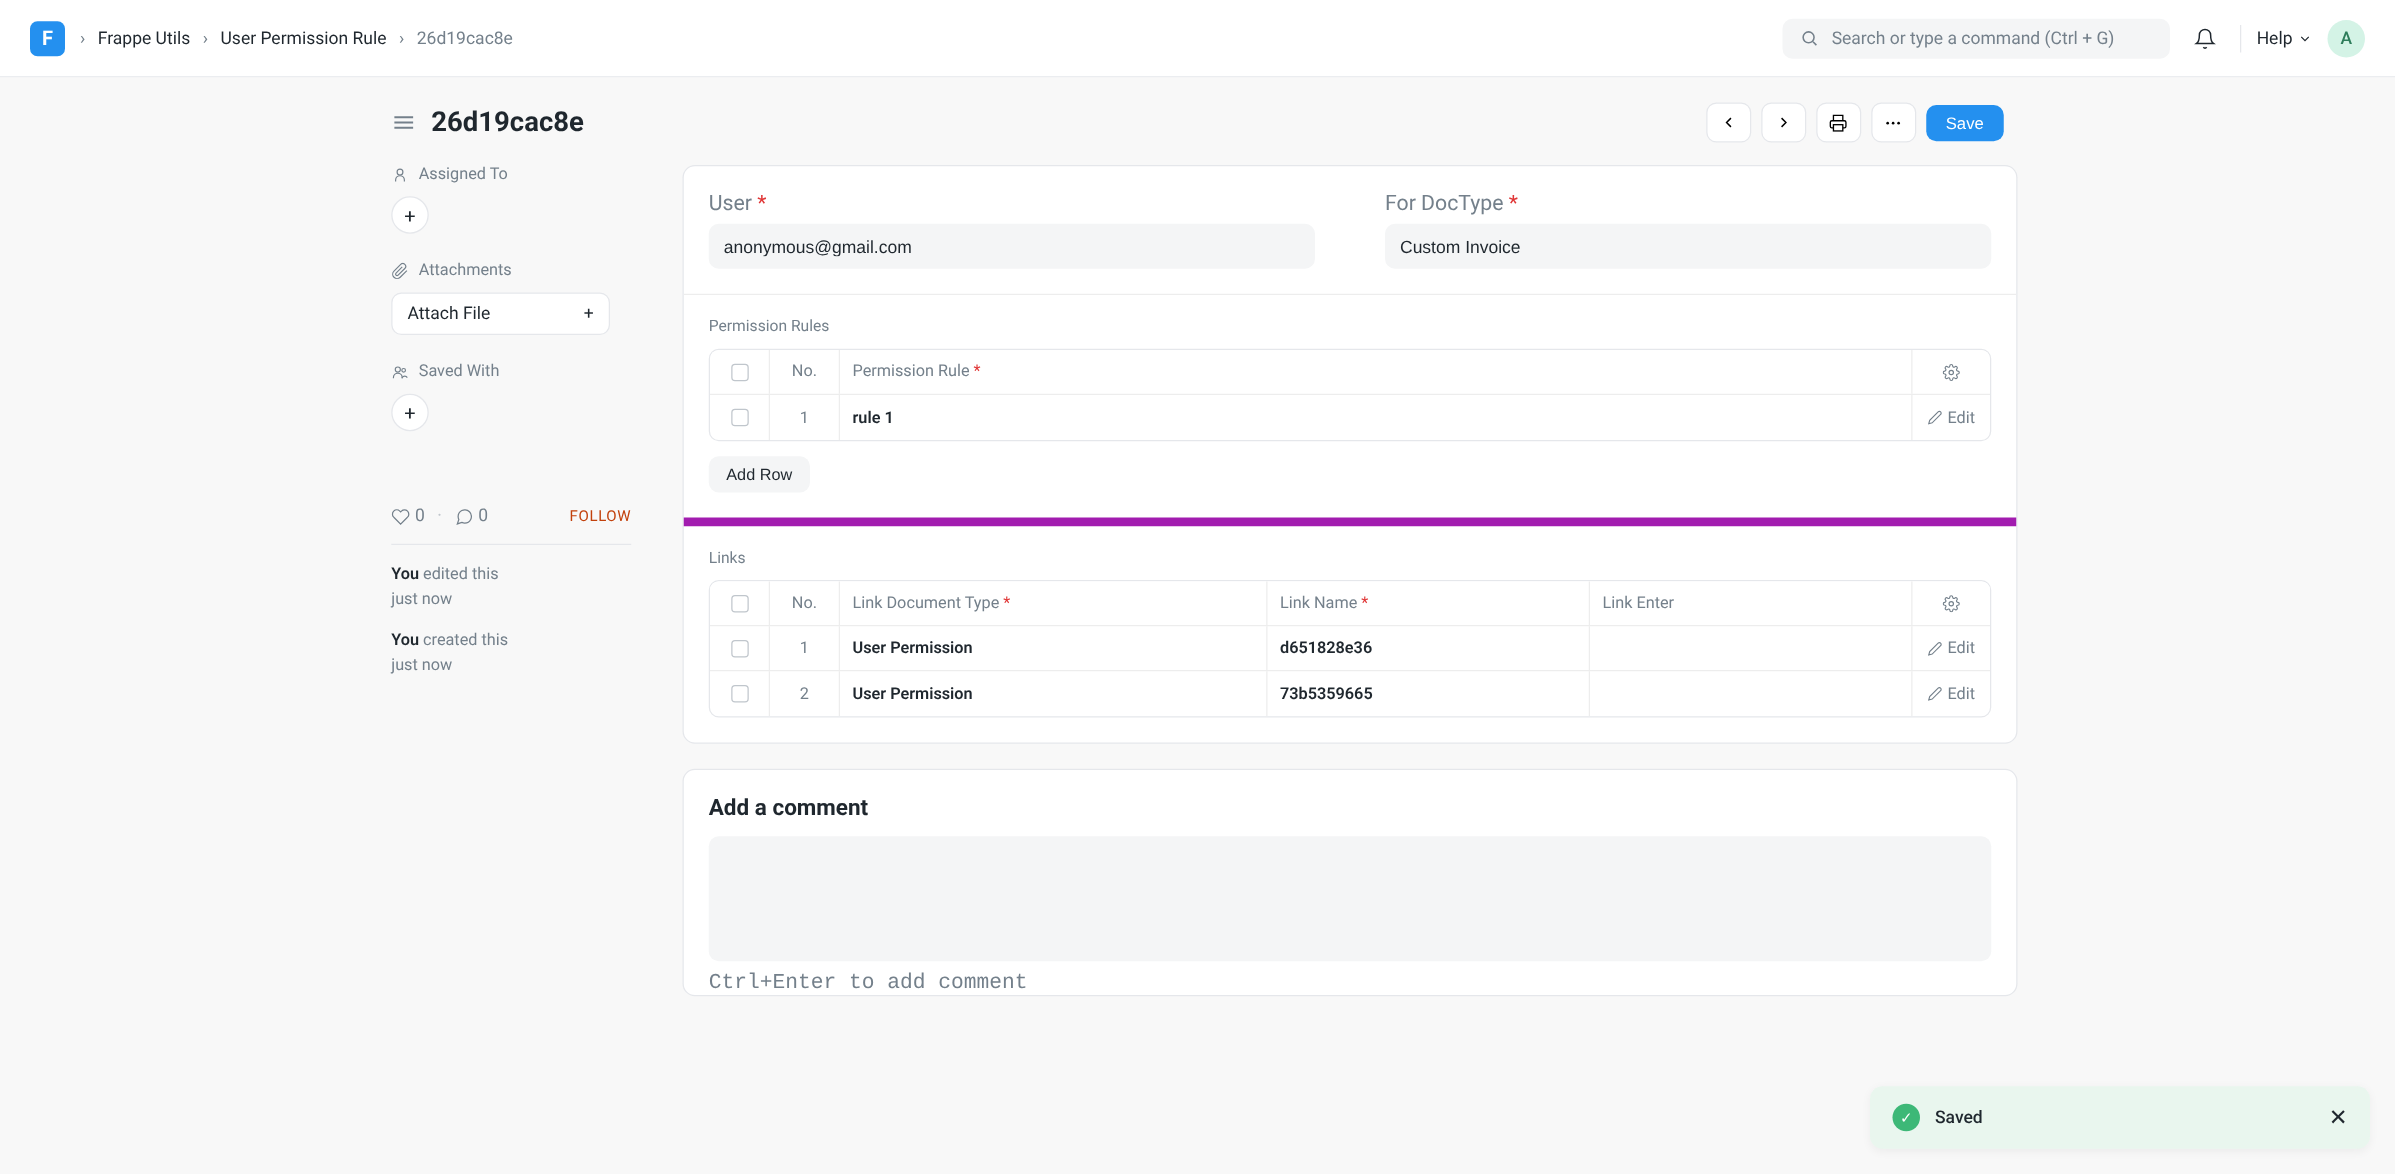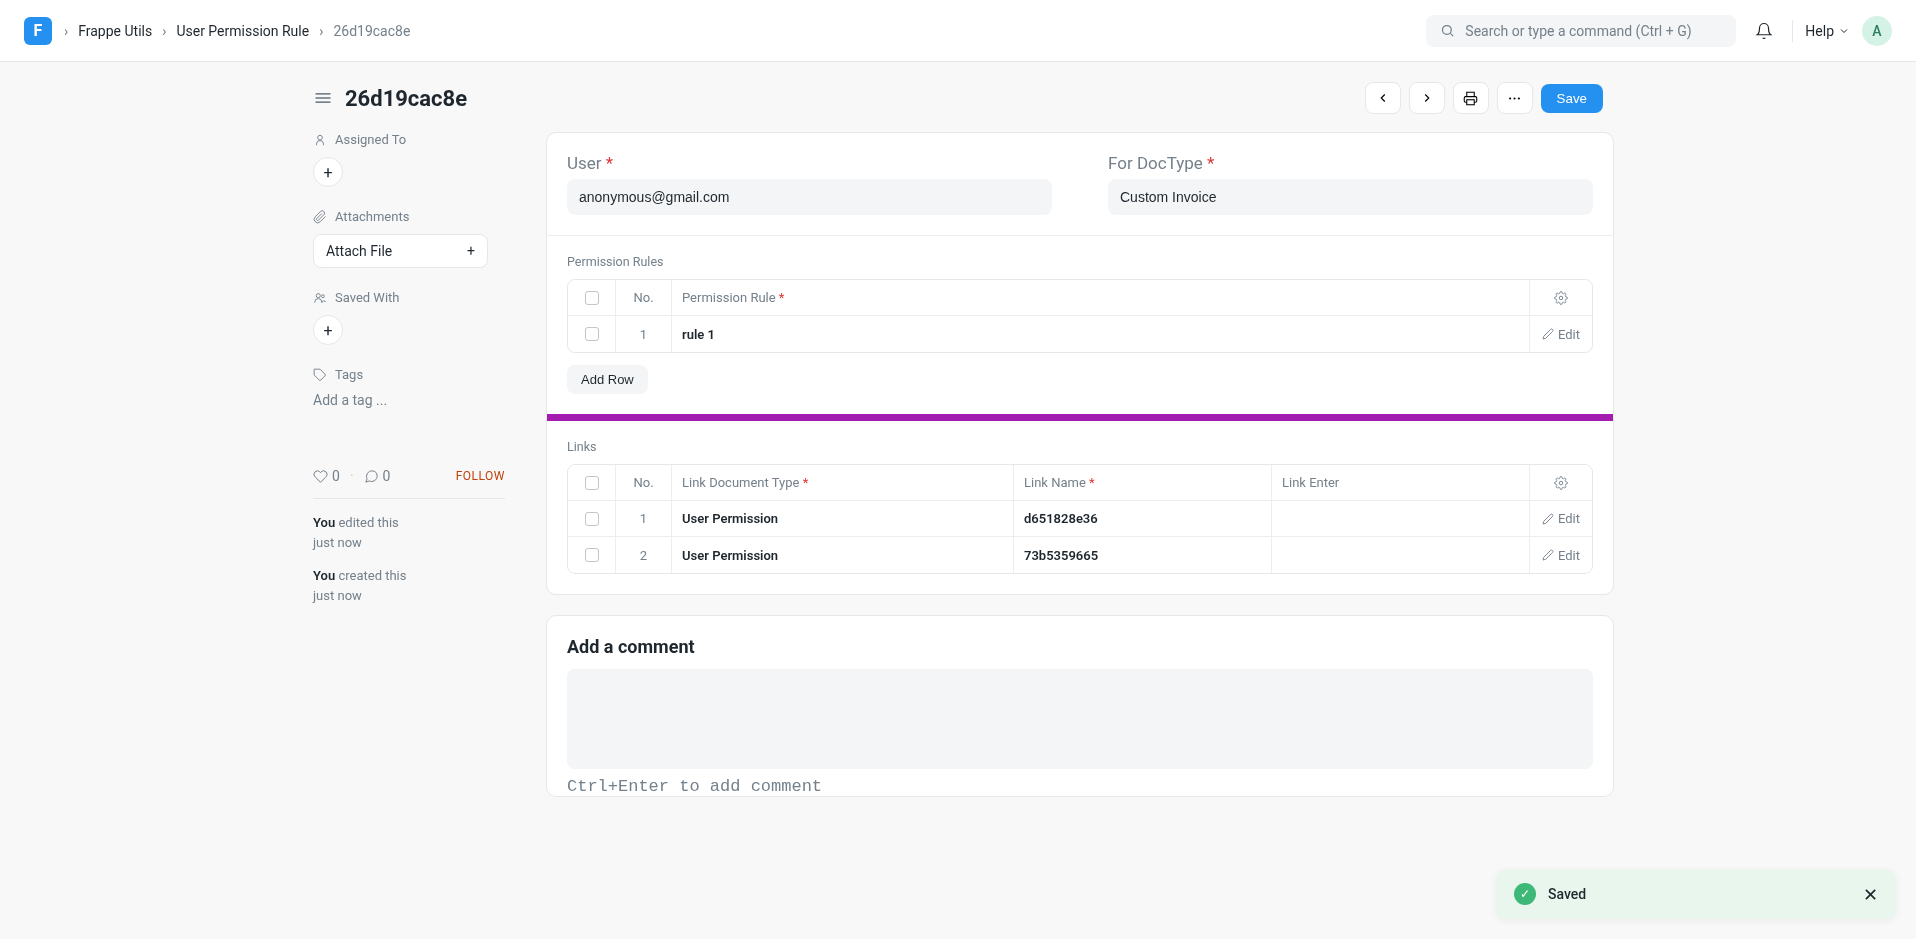--- a/index.html
+++ b/index.html
@@ -208,30 +208,20 @@
                 <circle cx="9" cy="8" r="3.5"></circle>
                 <circle cx="17" cy="9" r="2.5"></circle>
                 <path d="M3 20v-1a6 6 0 0 1 12 0v1"></path>
                 <path d="M15 20v-1a4 4 0 0 1 7 0"></path>
               </svg>
             <span>Saved With</span>
           </div>
           <div class="circle-btn">+</div>
         </div>
 
-        <div class="side-section">
-          <div class="side-label">
-            <svg width="14" height="14" viewBox="0 0 24 24" fill="none" stroke="currentColor" stroke-width="1.6">
-                <path d="M20.59 13.41l-7.17 7.17a2 2 0 0 1-2.83 0L2 12V2h10l8.59 8.59a2 2 0 0 1 0 2.82z"></path>
-                <line x1="7" y1="7" x2="7.01" y2="7"></line>
-              </svg>
-            <span>Tags</span>
-          </div>
-          <div class="tag-input">Add a tag ...</div>
-        </div>
 
         <div class="follow-row">
           <div class="follow-icons">
             <span class="cnt">
               <svg width="15" height="15" viewBox="0 0 24 24" fill="none" stroke="currentColor" stroke-width="1.6">
                   <path d="M20.84 4.61a5.5 5.5 0 0 0-7.78 0L12 5.67l-1.06-1.06a5.5 5.5 0 0 0-7.78 7.78l1.06 1.06L12 21.23l7.78-7.78 1.06-1.06a5.5 5.5 0 0 0 0-7.78z"></path>
                 </svg>
               <span>0</span>
             </span>
             <span style="color:#c0c6cc">·</span>

